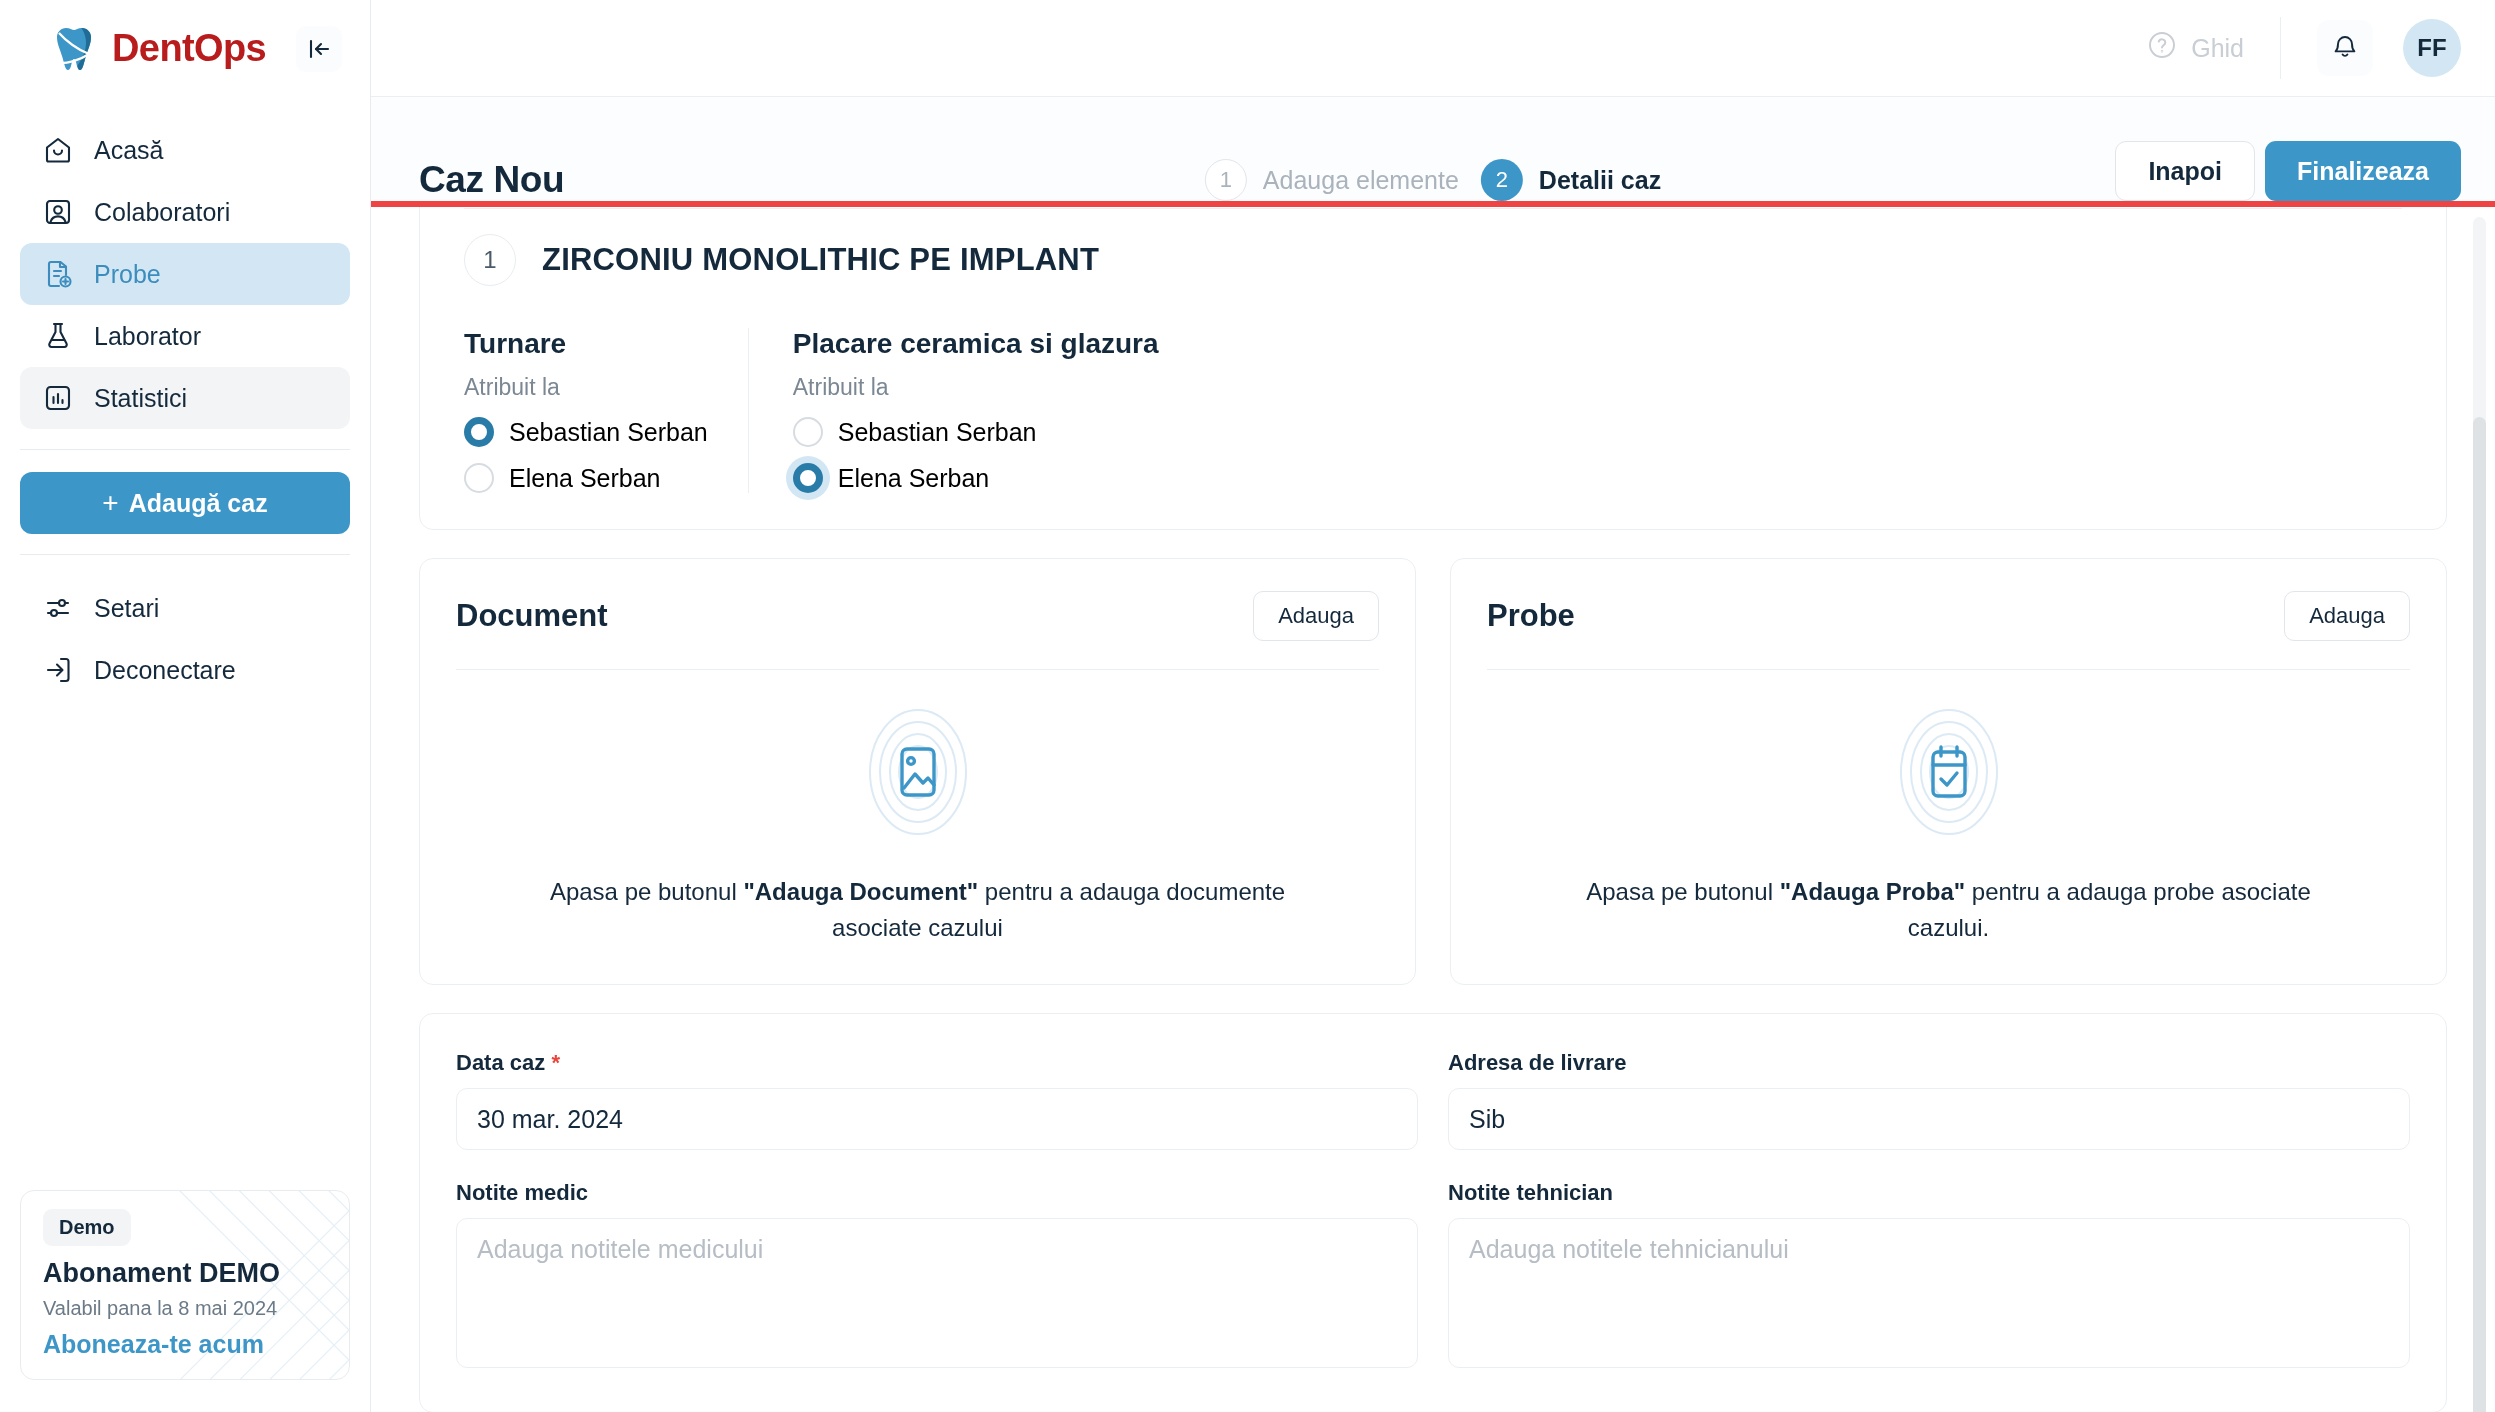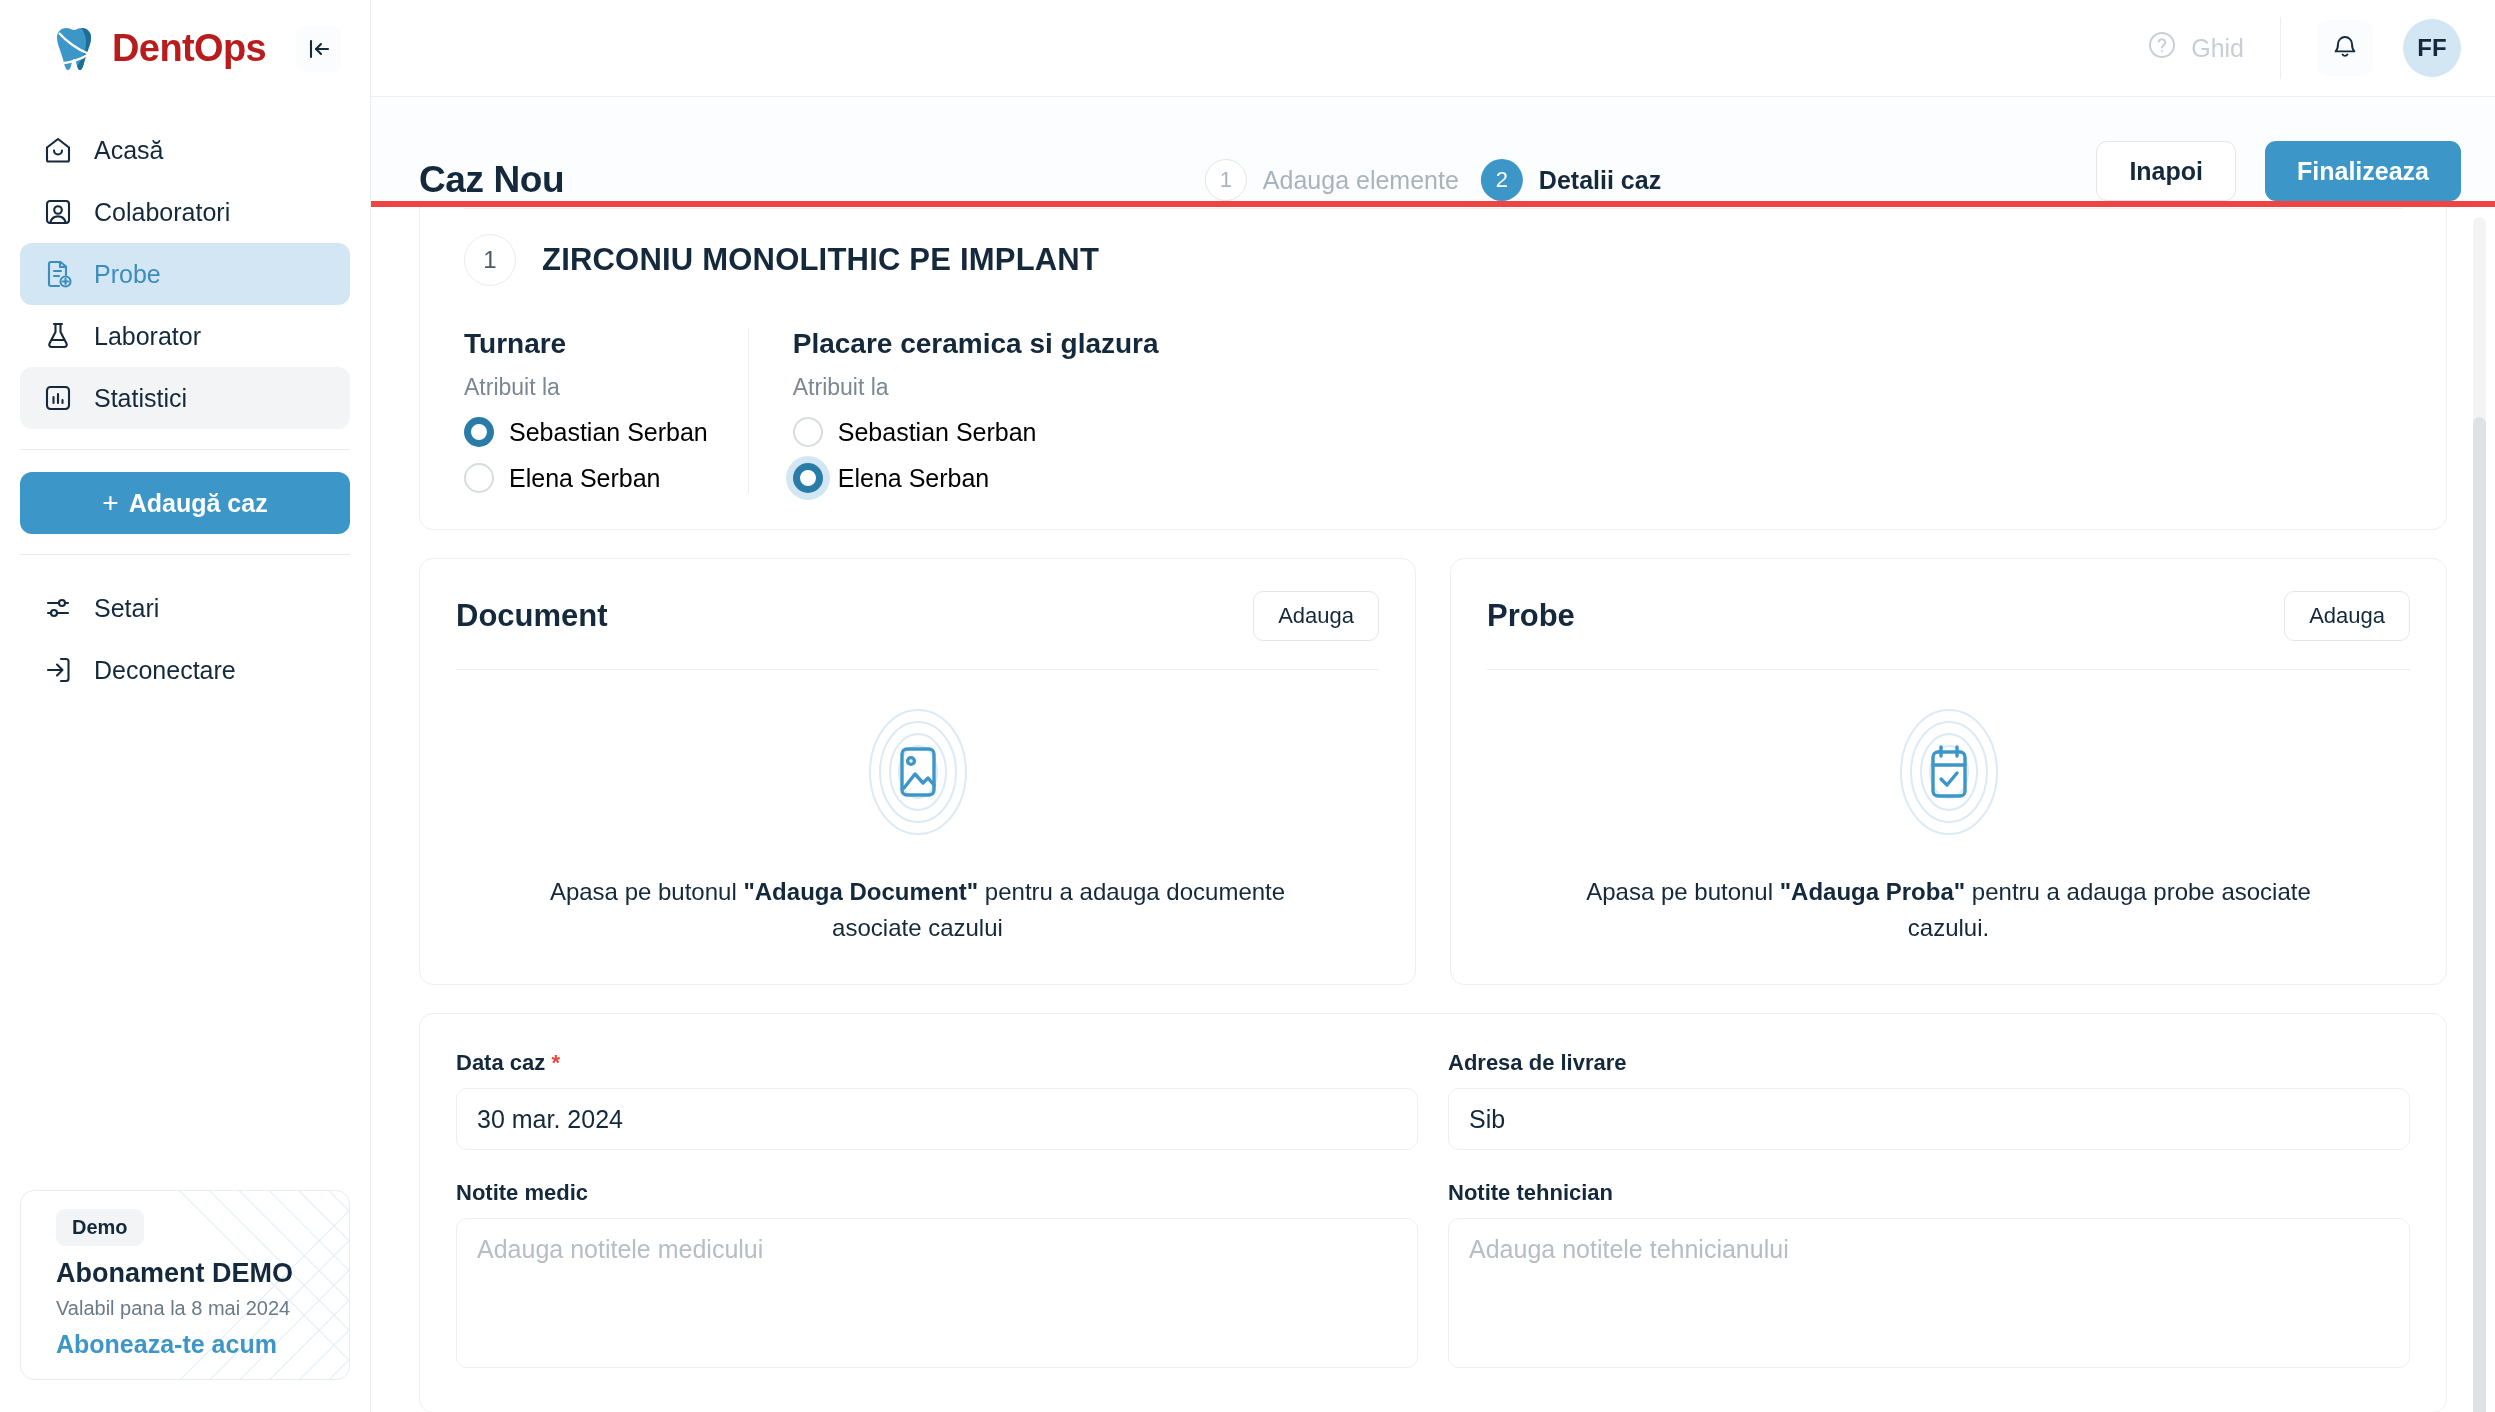--- a/index.html
+++ b/index.html
@@ -61,21 +61,21 @@
   }
   .plus-glyph { font-size: 28px; font-weight: 400; line-height: 1; }
 
   .nav-bottom { padding: 22px 20px 0 20px; display: flex; flex-direction: column; }
 
   .sub-card {
     position: absolute; left: 20px; bottom: 32px;
     width: 330px; height: 190px;
     border: 1px solid #e9ecef; border-radius: 14px;
     background: #ffffff; overflow: hidden;
-    padding: 18px 35px;
+    padding: 18px 22px;
   }
   .sub-card .hatch {
     position: absolute; inset: 0; pointer-events: none; opacity: 0.55;
   }
   .sub-badge {
     display: inline-block; background: #f2f4f6; color: #14293c;
     font-size: 20px; font-weight: 700; border-radius: 9px;
     padding: 7px 16px; position: relative;
   }
   .sub-title {
@@ -130,21 +130,21 @@
   .step-circle {
     width: 42px; height: 42px; border-radius: 50%;
     display: flex; align-items: center; justify-content: center;
     font-size: 22px; font-weight: 500;
   }
   .step.inactive .step-circle { border: 1px solid #e2e6ea; color: #aab3bc; background: #fff; }
   .step.inactive .step-label { color: #aab3bc; font-size: 25px; }
   .step.active .step-circle { background: #3d96c8; color: #fff; }
   .step.active .step-label { color: #14293c; font-size: 25px; font-weight: 700; }
 
-  .head-actions { margin-left: auto; display: flex; align-items: center; gap: 29px; }
+  .head-actions { margin-left: auto; display: flex; align-items: center; gap: 10px; }
   .btn-outline {
     height: 60px; padding: 0 32px; border-radius: 11px;
     border: 1px solid #e2e6ea; background: #fff; color: #14293c;
     font-size: 25px; font-weight: 700; cursor: pointer;
     font-family: "Liberation Sans", sans-serif;
   }
   .btn-primary {
     height: 60px; padding: 0 32px; border-radius: 11px;
     border: none; background: #3d96c8; color: #fff;
     font-size: 25px; font-weight: 700; cursor: pointer;

